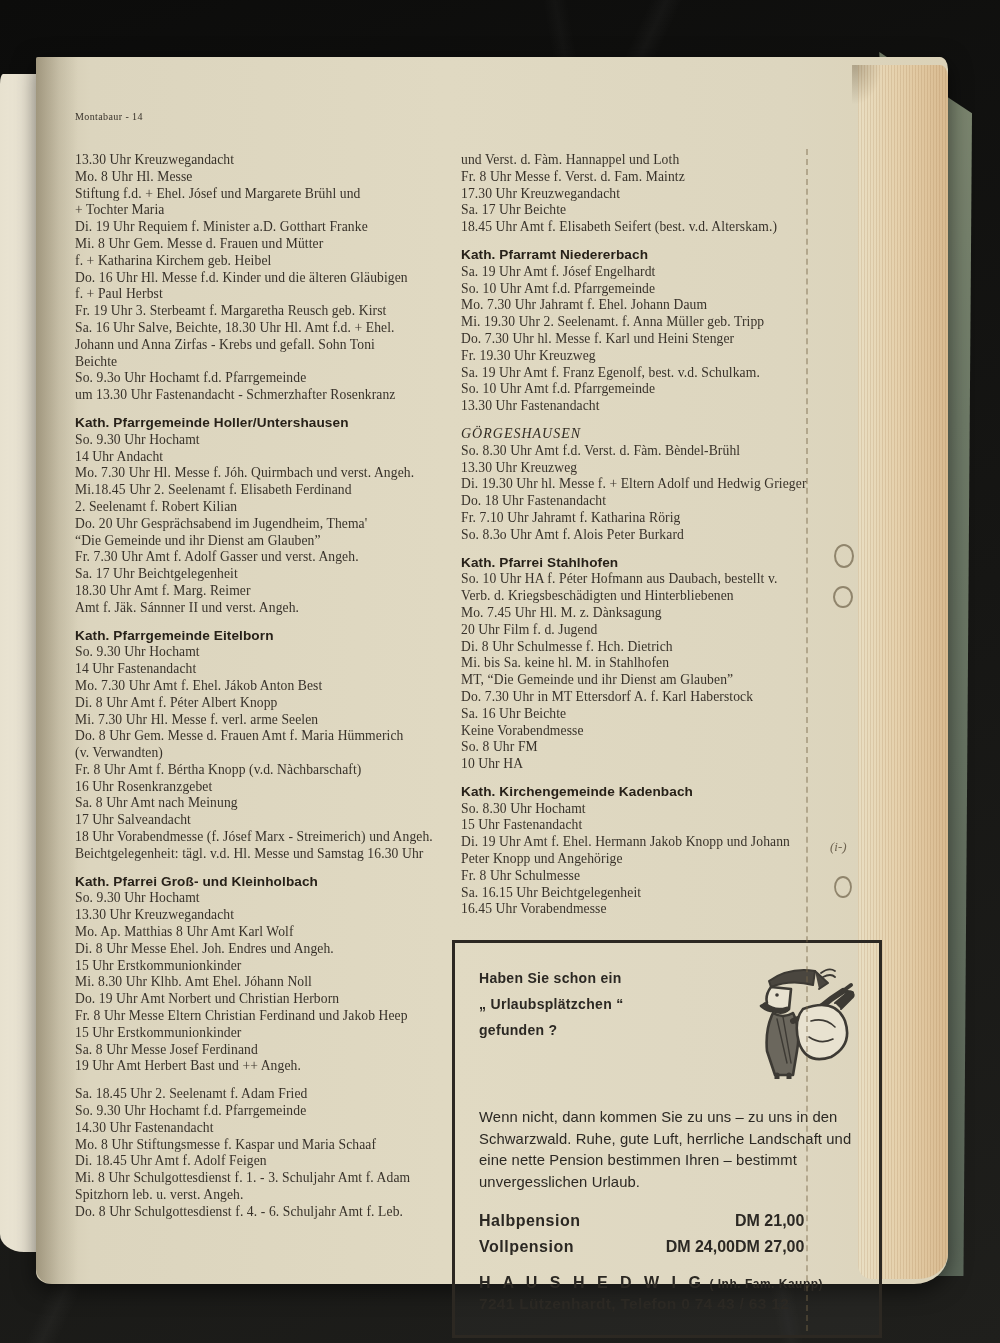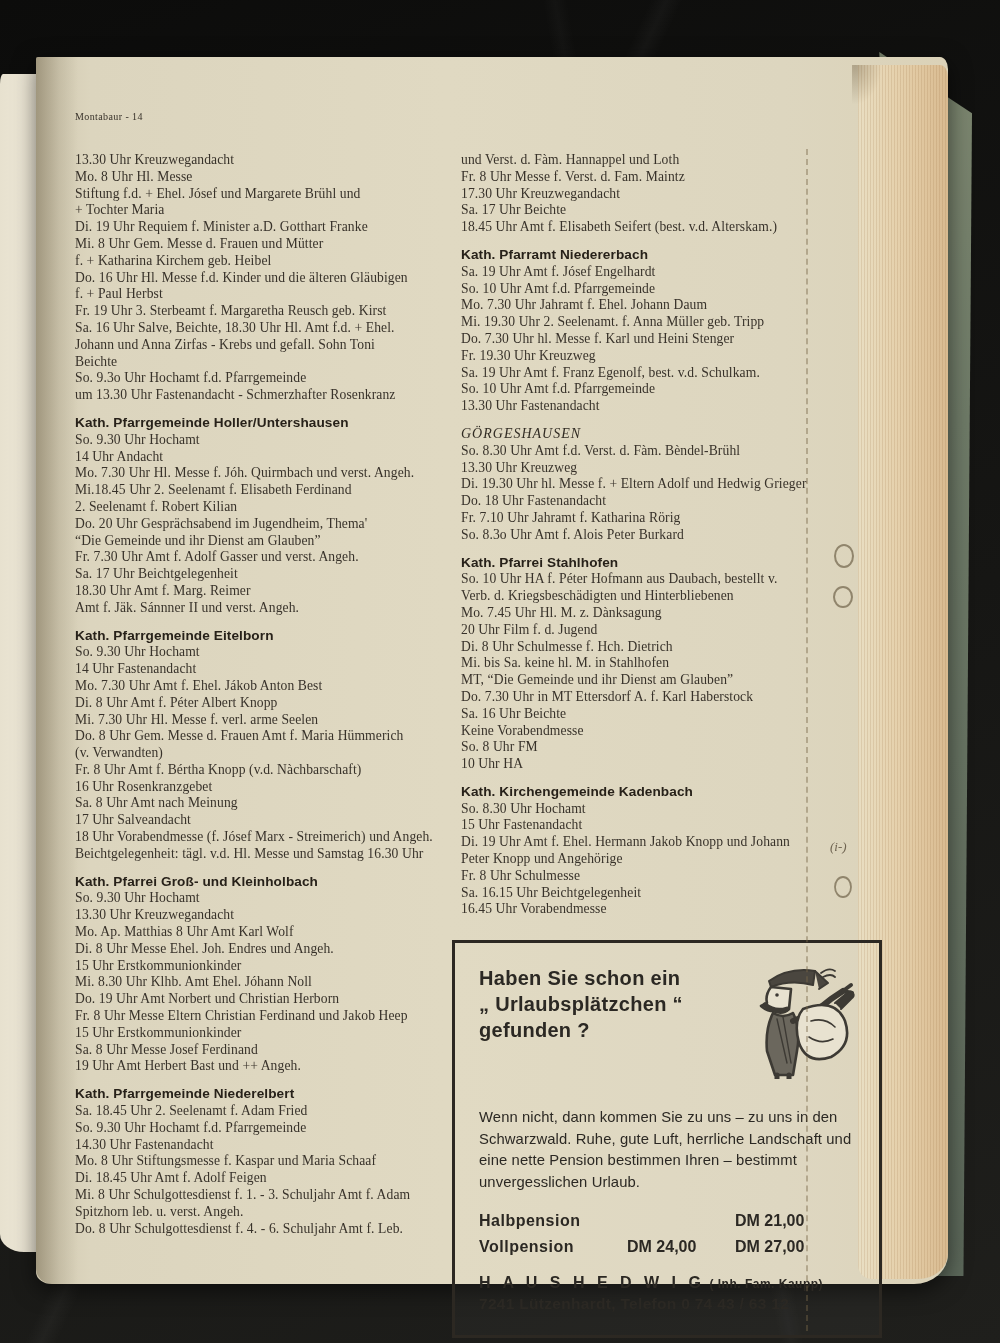--- a/index.html
+++ b/index.html
@@ -55,27 +55,27 @@
                  font-size:13.6px;line-height:16.8px;color:#272119;letter-spacing:.1px;}
   .section-title.caps-serif{font-family:"Liberation Serif",serif;font-weight:normal;
                  font-size:14px;letter-spacing:1px;color:#322c24;font-style:italic;}
   .line{font-size:13.6px;line-height:16.8px;letter-spacing:.1px;white-space:nowrap;}
 
   
   .ad{margin-top:22px;margin-left:-9px;width:380px;border:3px solid #2c2822;
       padding:22px 20px 22px 24px;font-family:"Liberation Sans",sans-serif;
       color:#2b2823;position:relative;background:rgba(255,255,255,.03);}
   .ad-head{position:relative;min-height:118px;}
-  .ad-headline{font-weight:bold;font-size:20px;line-height:26px;letter-spacing:.3px;}
+  .ad-headline{font-weight:bold;font-size:14px;line-height:26px;letter-spacing:.3px;}
   .ad-art{position:absolute;right:-4px;top:-6px;}
   .ad-body{margin-top:24px;font-size:14.8px;line-height:21.5px;letter-spacing:.1px;}
   .price-table{margin-top:15px;}
   .price-row{display:flex;font-weight:bold;font-size:16px;line-height:26px;}
   .price-label{width:148px;flex:none;letter-spacing:.5px;}
-  .price-mid{width:108px;flex:none;}
+  .price-mid{width:108px;flex:none;text-align:right;}
   .price-right{flex:none;}
   .hotel{margin-top:14px;font-weight:bold;}
   .hotel-name{font-size:16px;letter-spacing:4px;}
   .hotel-owner{font-size:12px;letter-spacing:.5px;}
   .hotel-address{font-size:15.5px;margin-top:3px;letter-spacing:.3px;}
 </style>
 </head>
 <body>
 
 <div id="stage">
@@ -146,21 +146,20 @@
               <div class="line">Di. 8 Uhr Messe Ehel. Joh. Endres und Angeh.</div>
               <div class="line">15 Uhr Erstkommunionkinder</div>
               <div class="line">Mi. 8.30 Uhr Klhb. Amt Ehel. Jóhann Noll</div>
               <div class="line">Do. 19 Uhr Amt Norbert und Christian Herborn</div>
               <div class="line">Fr. 8 Uhr Messe Eltern Christian Ferdinand und Jakob Heep</div>
               <div class="line">15 Uhr Erstkommunionkinder</div>
               <div class="line">Sa. 8 Uhr Messe Josef Ferdinand</div>
               <div class="line">19 Uhr Amt Herbert Bast und ++ Angeh.</div>
             </div>
             <div class="section">
-              <div class="section-title">Kath. Pfarrgemeinde Niederelbert</div>
               <div class="line">Sa. 18.45 Uhr 2. Seelenamt f. Adam Fried</div>
               <div class="line">So. 9.30 Uhr Hochamt f.d. Pfarrgemeinde</div>
               <div class="line">14.30 Uhr Fastenandacht</div>
               <div class="line">Mo. 8 Uhr Stiftungsmesse f. Kaspar und Maria Schaaf</div>
               <div class="line">Di. 18.45 Uhr Amt f. Adolf Feigen</div>
               <div class="line">Mi. 8 Uhr Schulgottesdienst f. 1. - 3. Schuljahr Amt f. Adam</div>
               <div class="line">Spitzhorn leb. u. verst. Angeh.</div>
               <div class="line">Do. 8 Uhr Schulgottesdienst f. 4. - 6. Schuljahr Amt f. Leb.</div>
             </div>
           </div>

